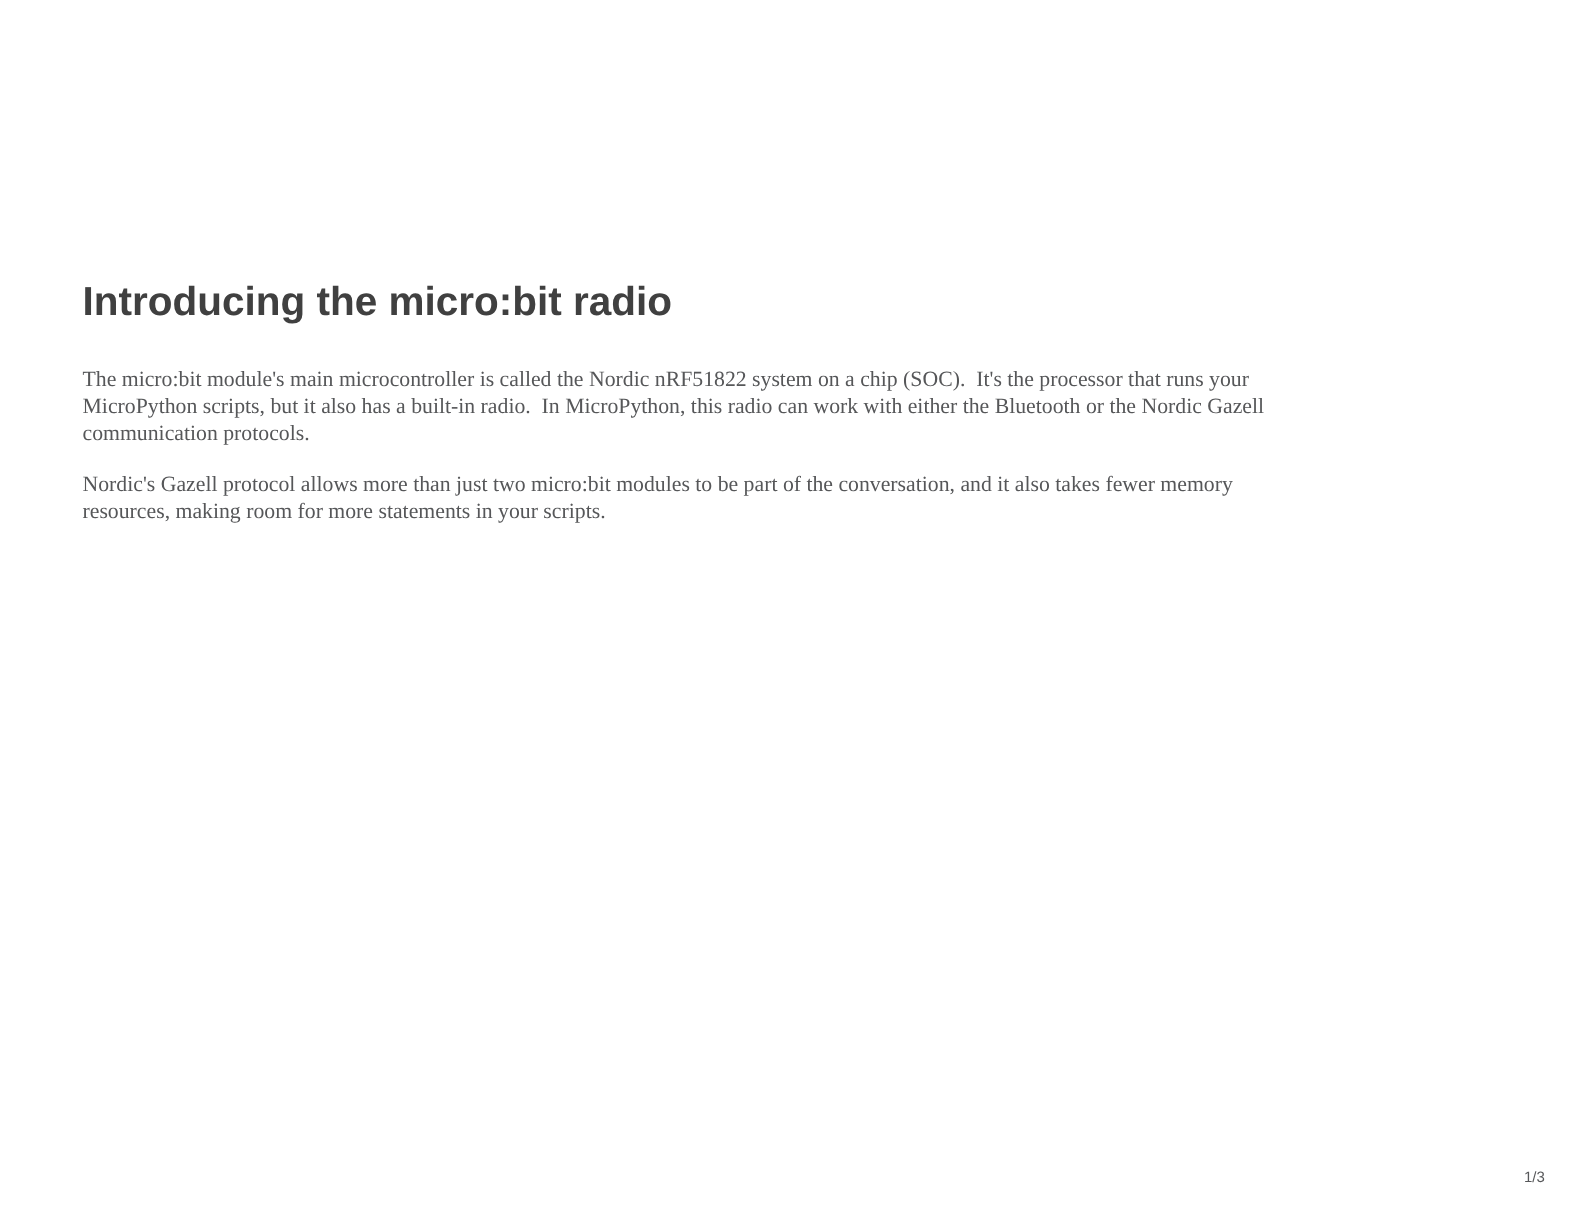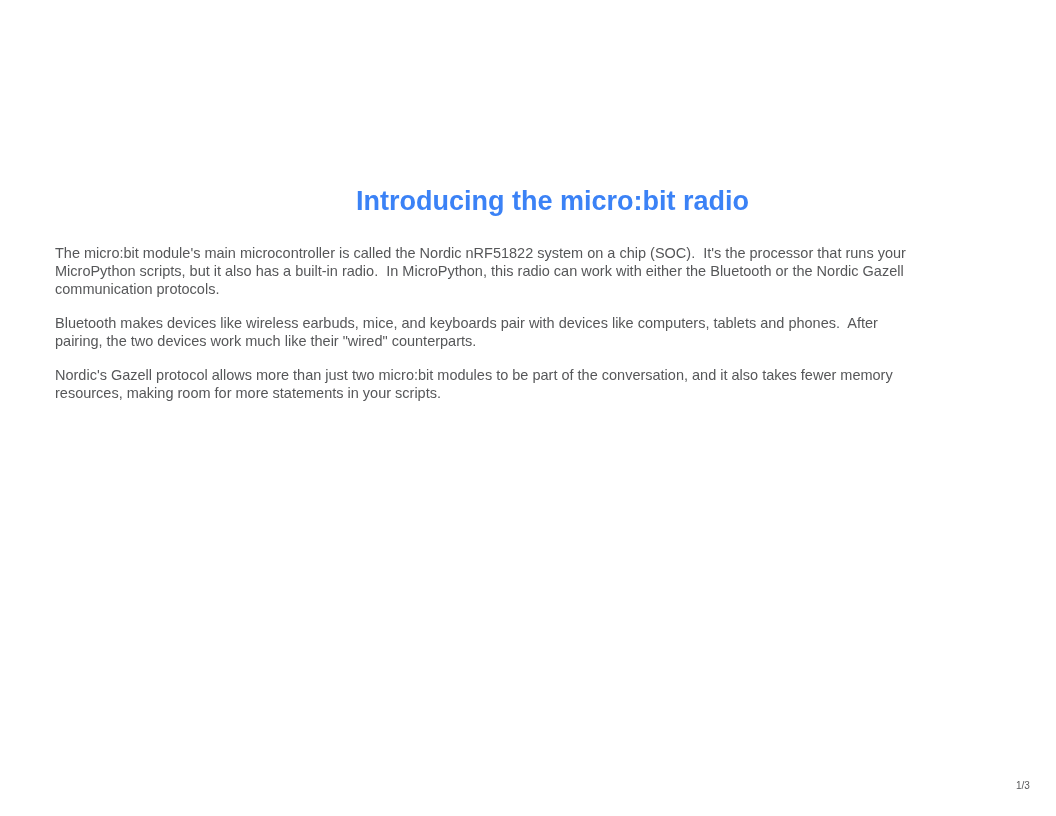--- a/index.html
+++ b/index.html
@@ -21,30 +21,30 @@
     position: absolute;
     left: 55px;
     top: 185px;
     width: 995px;
   }
   .doc-title {
     margin: 0 0 27px 0;
     font-size: 27px;
     line-height: 32px;
     font-weight: bold;
-    color: #3b82f6;
+    color: #404040;
     letter-spacing: 0px;
-    text-align: center;
   }
   .doc-paragraph {
     margin: 0 0 16px 0;
     font-size: 14.5px;
     line-height: 18px;
     color: #565759;
     white-space: pre; 
+    font-family: Liberation Serif, serif;
   }
   .page-indicator {
     position: absolute;
     left: 1016px;
     top: 780px;
     font-size: 10px;
     line-height: 12px;
     color: #57585a;
   }
 </style>
@@ -52,21 +52,19 @@
 <body>
 
 <div class="page">
   <div class="content">
     <h1 class="doc-title">Introducing the micro:bit radio</h1>
 
     <p class="doc-paragraph">The micro:bit module's main microcontroller is called the Nordic nRF51822 system on a chip (SOC).  It's the processor that runs your
 MicroPython scripts, but it also has a built-in radio.  In MicroPython, this radio can work with either the Bluetooth or the Nordic Gazell
 communication protocols.</p>
 
-    <p class="doc-paragraph">Bluetooth makes devices like wireless earbuds, mice, and keyboards pair with devices like computers, tablets and phones.  After
-pairing, the two devices work much like their "wired" counterparts.</p>
 
     <p class="doc-paragraph">Nordic's Gazell protocol allows more than just two micro:bit modules to be part of the conversation, and it also takes fewer memory
 resources, making room for more statements in your scripts.</p>
   </div>
 
   <div class="page-indicator">1/3</div>
 </div>
 
 </body></html>

